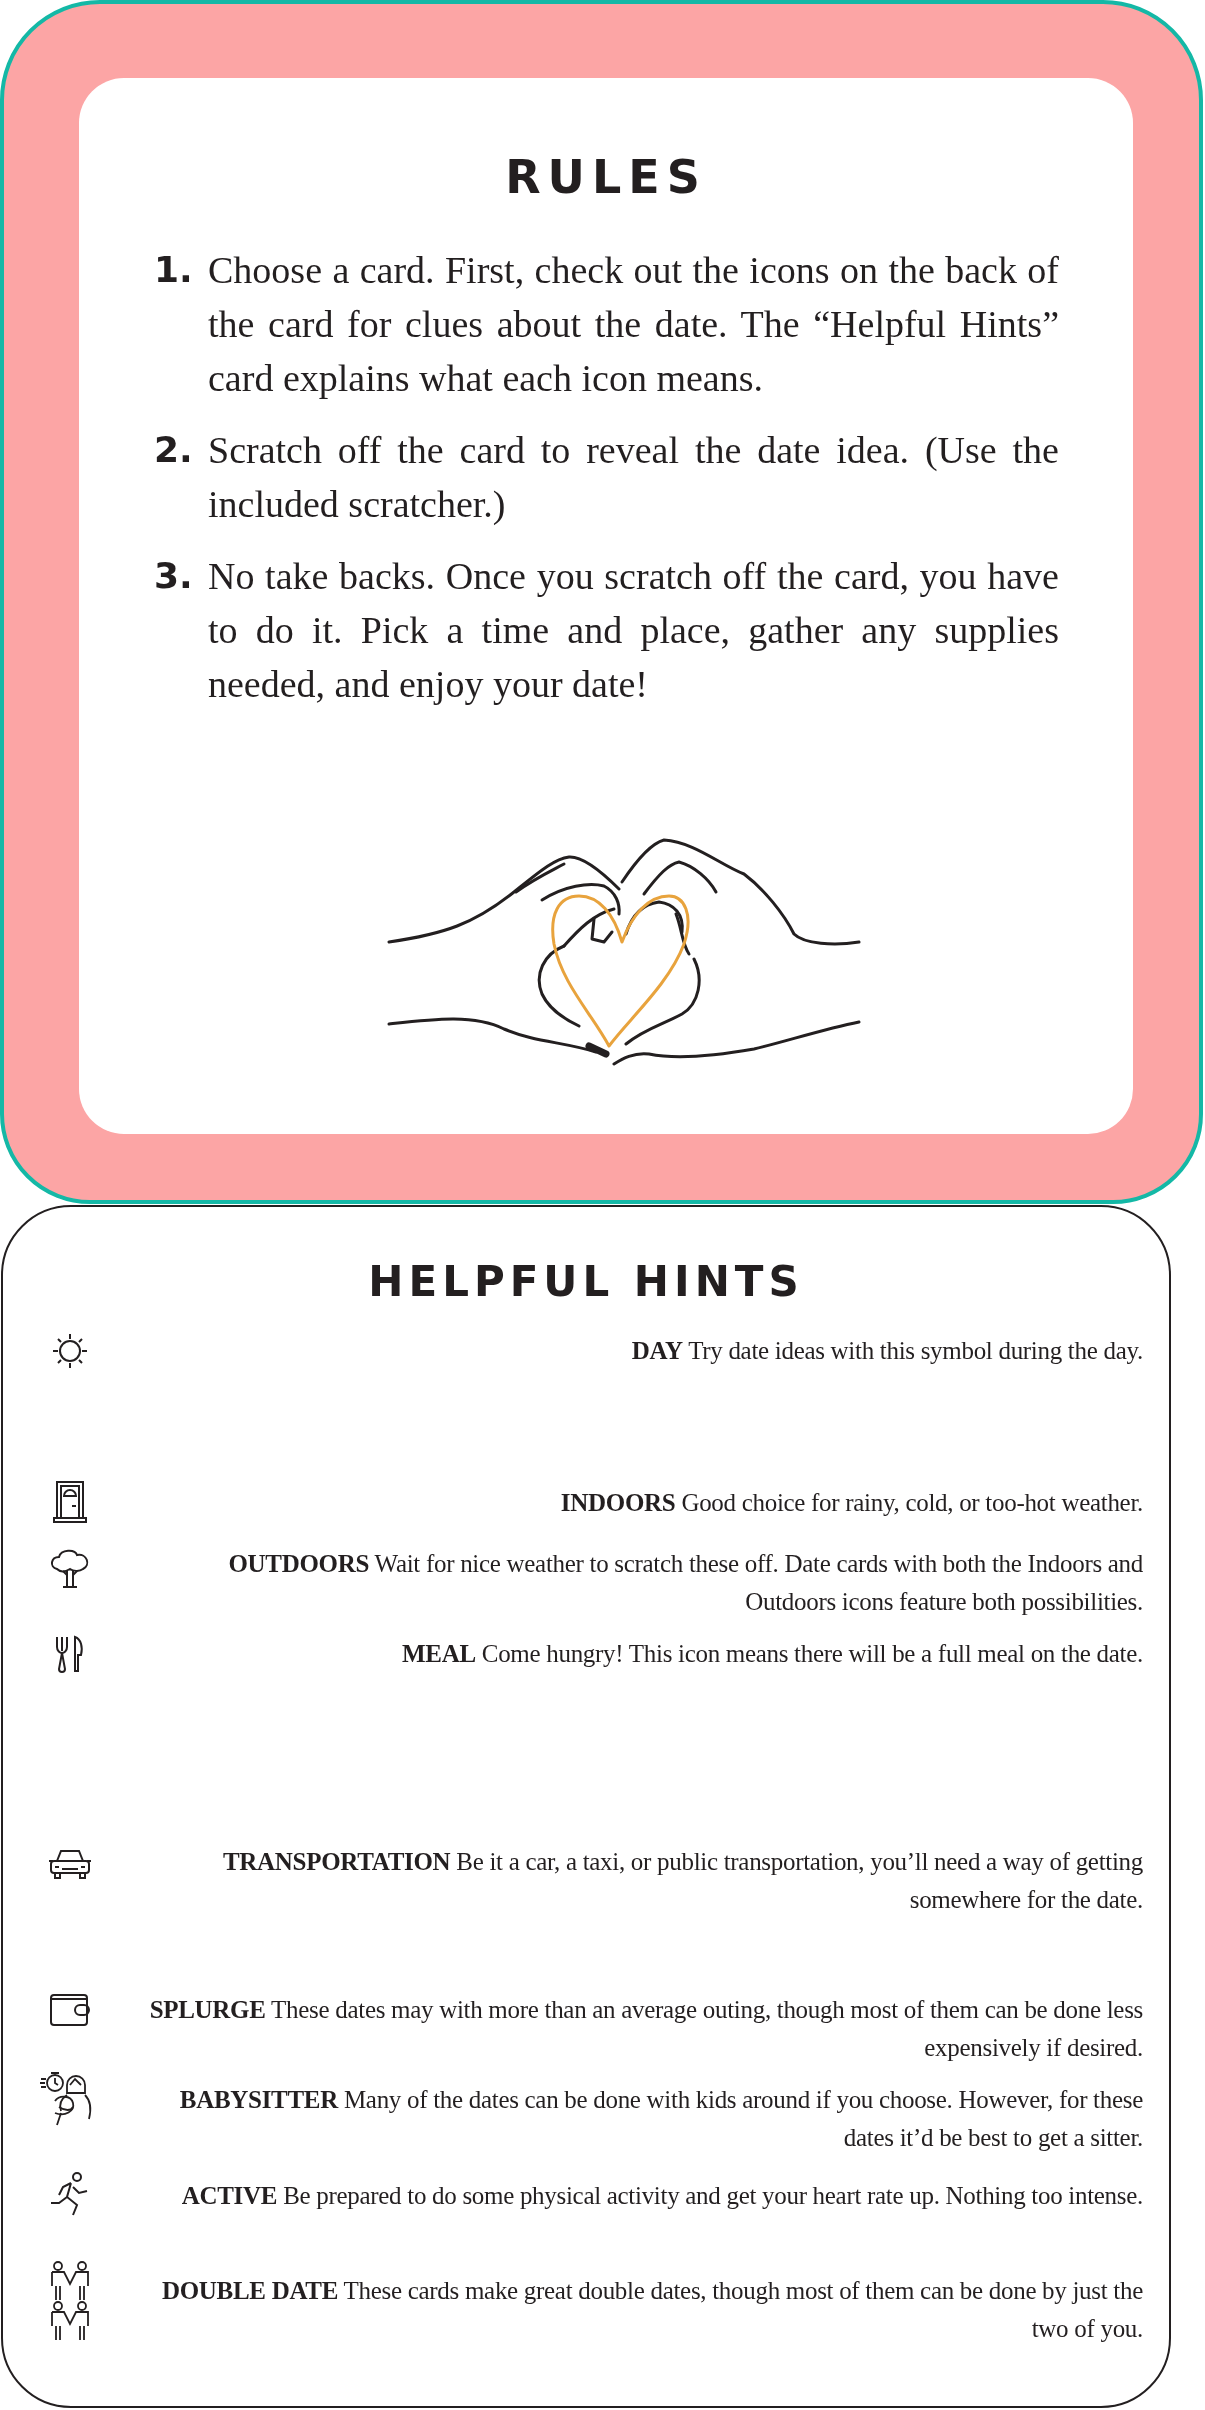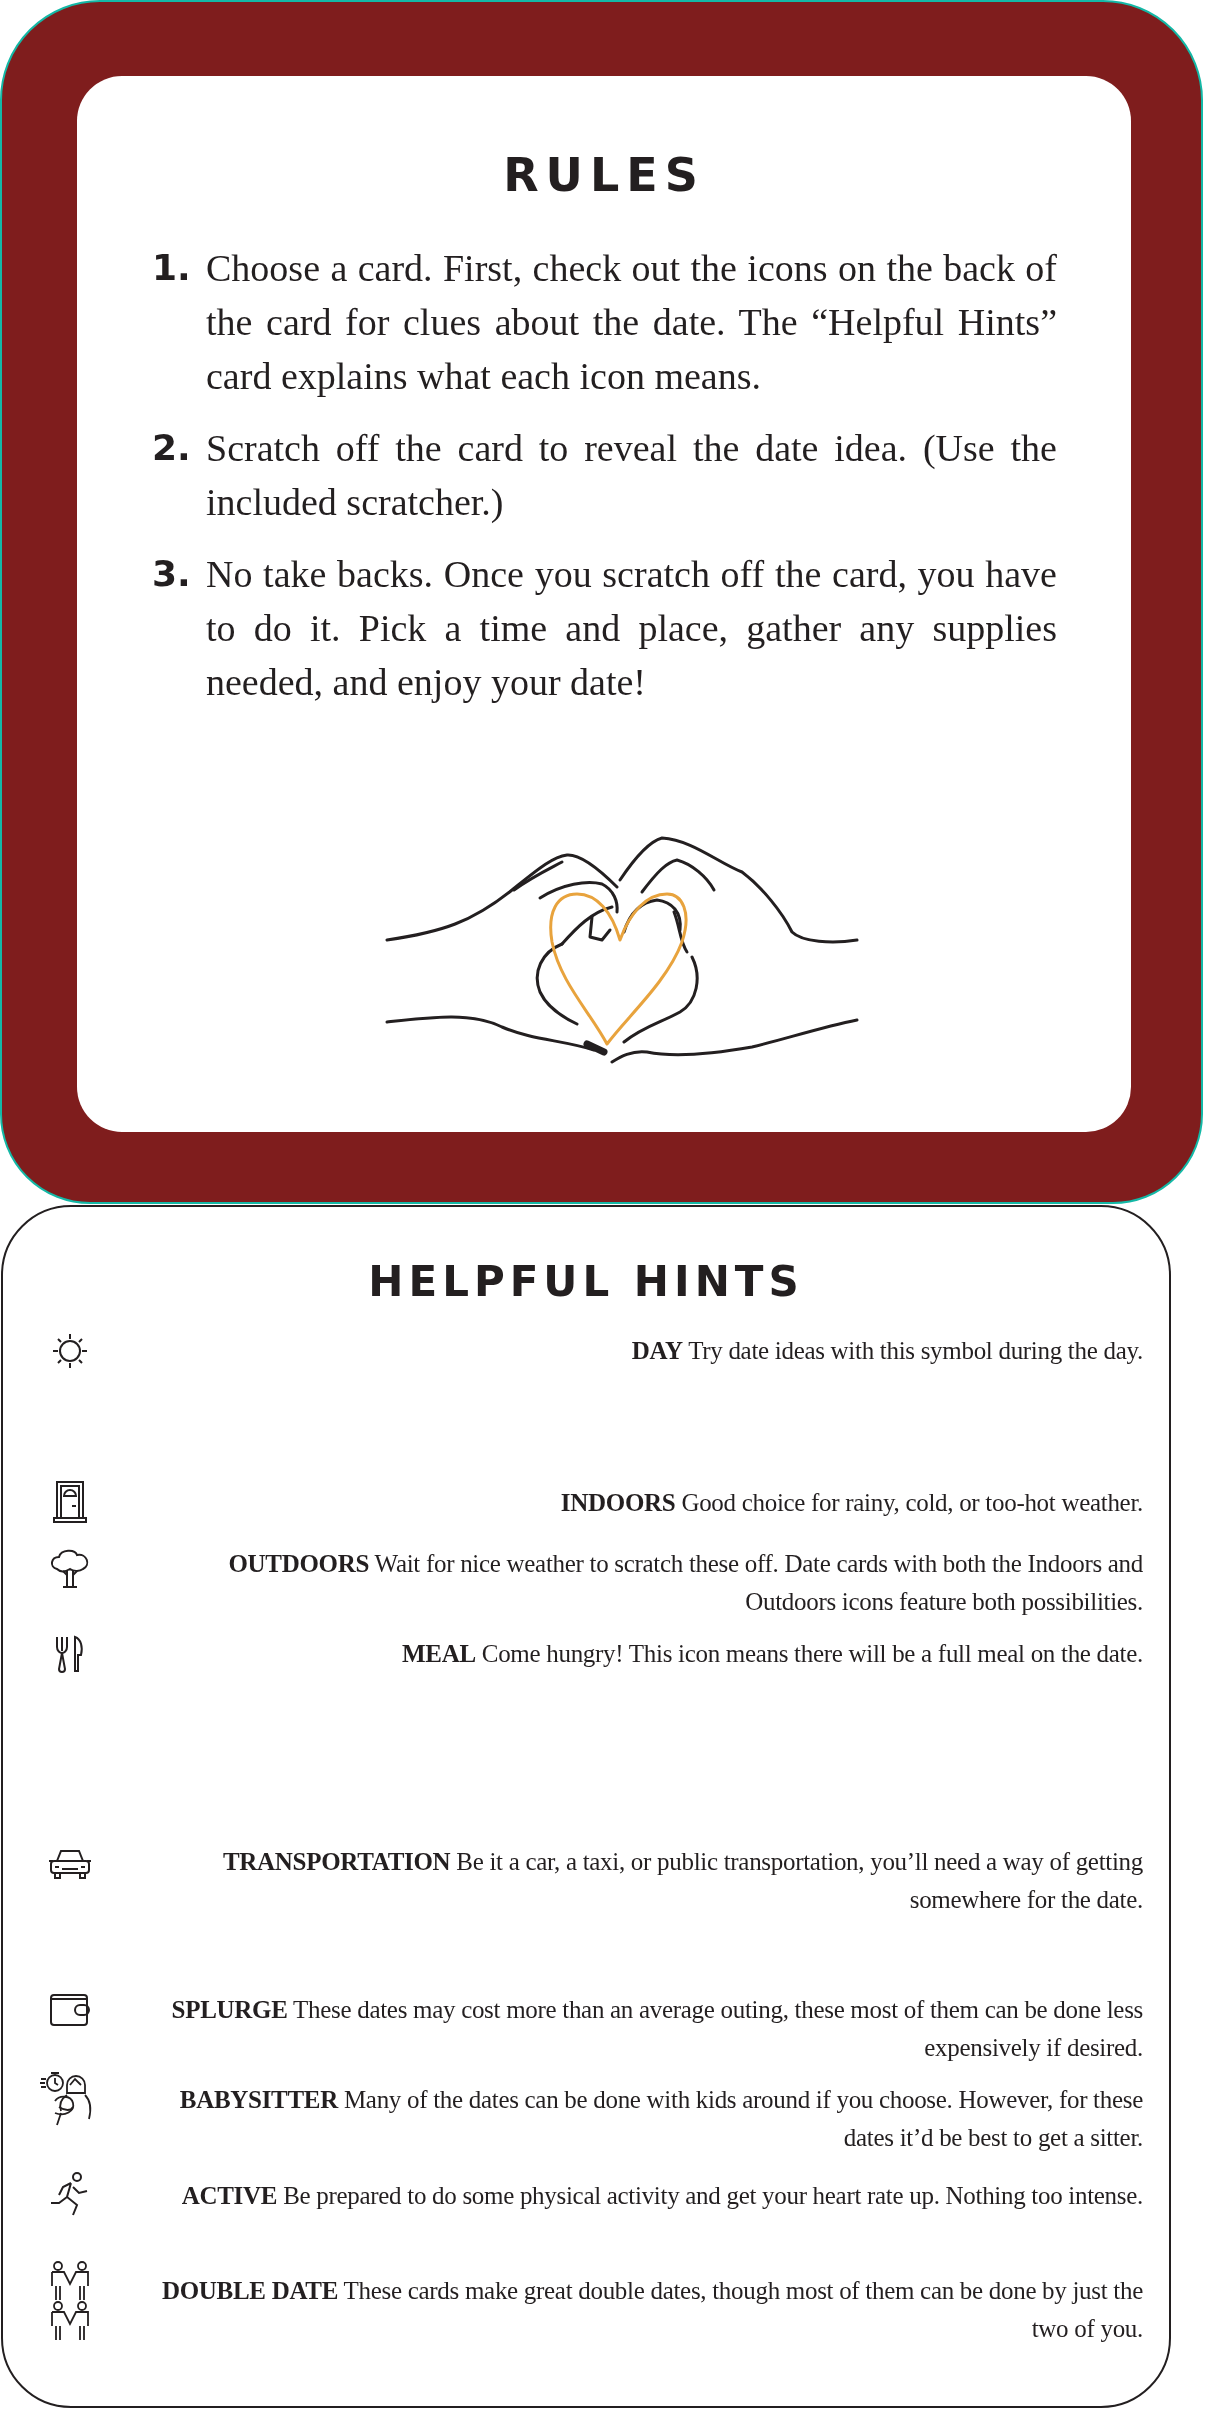--- a/index.html
+++ b/index.html
@@ -1,20 +1,20 @@
 <!DOCTYPE html>
 <html><head>
 <meta charset="utf-8">
 <style>
   html, body { margin: 0; padding: 0; background: #ffffff; }
   body { width: 1205px; height: 2410px; position: relative; overflow: hidden; font-family: "Liberation Sans", sans-serif; color: #231f20; }
 
   .rules-card {
     position: absolute; left: 0; top: 0; width: 1203px; height: 1204px;
-    background: #7f1d1d; border: 2px solid #14b8a6; border-radius: 100px 100px 90px 90px;
+    background: #fca5a5; border: 4px solid #14b8a6; border-radius: 100px 100px 90px 90px;
     box-sizing: border-box;
   }
   .rules-inner {
     position: absolute; left: 75px; top: 74px; width: 1054px; height: 1056px;
     background: #ffffff; border-radius: 45px;
   }
   .rules-title {
     position: absolute; left: 0; right: 0; top: 72px; text-align: center;
     font-family: "DejaVu Sans", sans-serif; font-weight: bold; font-size: 46px; letter-spacing: 7px; color: #231f20;
   }
@@ -150,21 +150,21 @@
 
 
   <div class="hint" style="top:784px">
     <span class="hint-icon" style="top:-6px">
       <svg viewBox="0 0 50 50" fill="none" stroke="#231f20" stroke-width="2">
           <rect x="6" y="10" width="36" height="30" rx="3"></rect>
           <path d="M6 14h36"></path>
           <rect x="30" y="20" width="14" height="10" rx="5"></rect>
         </svg>
     </span>
-    <span class="hint-label">SPLURGE</span><span> These dates may cost more than an average outing, these most of them can be done less expensively if desired.</span>
+    <span class="hint-label">SPLURGE</span><span> These dates may with more than an average outing, though most of them can be done less expensively if desired.</span>
   </div>
 
   <div class="hint" style="top:874px">
     <span class="hint-icon" style="top:-14px; width:62px; height:62px; left:-96px">
       <svg viewBox="0 0 62 62" fill="none" stroke="#231f20" stroke-width="1.8">
           <circle cx="18" cy="16" r="8"></circle>
           <path d="M18 11v5l3 2M14 6h8M4 12h5M3 16h5M4 20h5"></path>
           <path d="M30 18a9 9 0 0 1 18 0v8h-18z"></path>
           <path d="M33 18l5-6 6 6"></path>
           <path d="M30 28c-6 4-8 10-6 16M48 28c6 6 6 16 4 24"></path>

